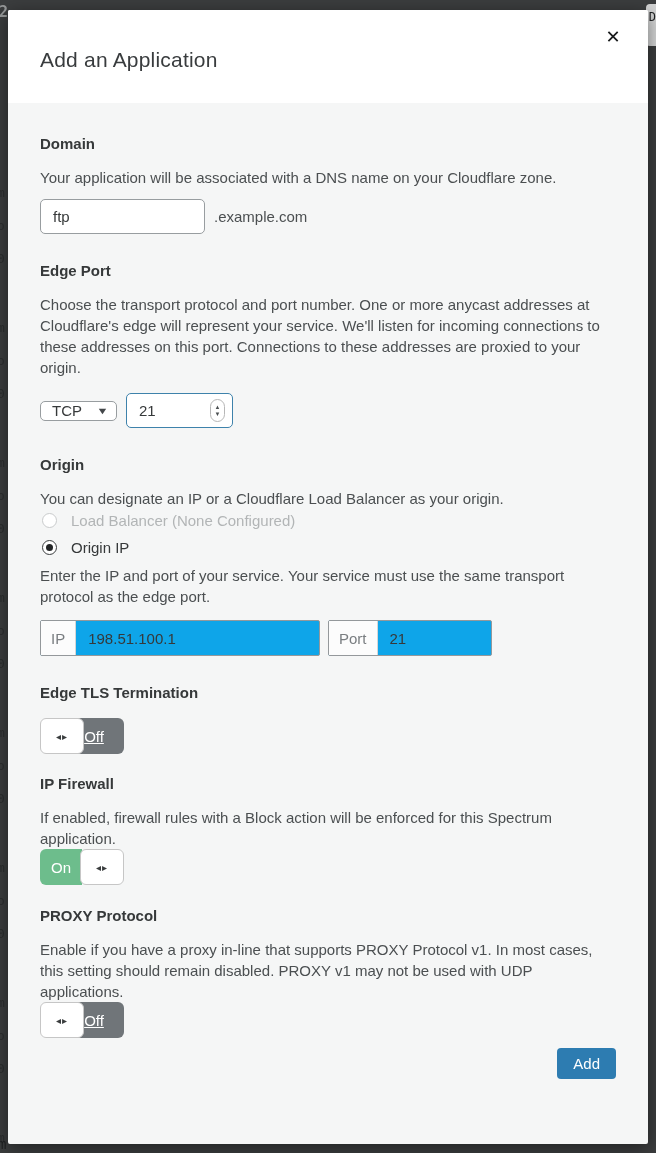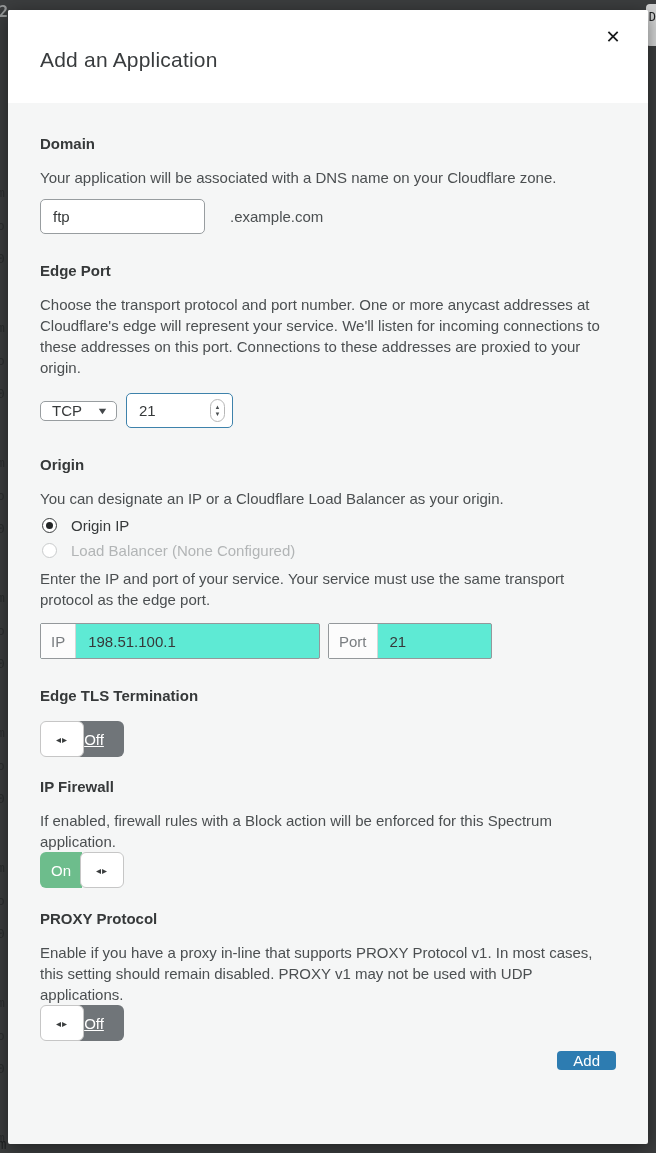--- a/index.html
+++ b/index.html
@@ -45,21 +45,21 @@
   .sec-h { font-size:15px; font-weight:bold; color:#36393a; line-height:20px; }
   .desc { font-size:15px; line-height:21px; color:#4b4f51; margin-top:13px; }
 
   
   .tinput {
     height:35px; background:#fff; border:1px solid #989da0; border-radius:5px;
     display:flex; align-items:center; padding:0 12px;
     font-size:15px; color:#36393a;
   }
   .row { display:flex; align-items:center; }
-  .mt11 { margin-top:11px;gap:16px; } .mt15 { margin-top:15px; }
+  .mt11 { margin-top:11px; } .mt15 { margin-top:15px; }
   .mt13 { margin-top:13px; } .mt19 { } .mt7 { margin-top:7px; }
 
   .domain-input { width:165px; }
   .suffix { margin-left:9px; font-size:15px; color:#4b4f51; }
 
   
   .select {
     width:77px; height:20px; background:#fff; border:1px solid #989da0; border-radius:5px;
     display:flex; align-items:center; justify-content:space-between; padding:0 9px 0 11px;
     font-size:15px; color:#36393a; cursor:pointer;
@@ -87,21 +87,21 @@
     display:flex; align-items:center; justify-content:center; background:#fff; flex:0 0 auto;
     cursor:pointer;
   }
   .radio-circle .dot { width:7px; height:7px; border-radius:50%; background:#232526; }
   .radio-label { margin-left:14px; font-size:15px; color:#36393a; }
   .radio-row.disabled .radio-circle { border-color:#c9cbcc; cursor:default; }
   .radio-row.disabled .radio-label { color:#b2b5b6; }
 
   
   .igroup {
-    display:flex; height:36px; background:#5eead4; border:1px solid #94989b; border-radius:2px;
+    display:flex; height:36px; background:#0ea5e9; border:1px solid #94989b; border-radius:2px;
     align-items:stretch;
   }
   .iprefix {
     display:flex; align-items:center; padding:0 10px; color:#797d80; font-size:15px;
     background:#fcfcfc; border-right:1px solid #d6d6d6;
   }
   .ival { display:flex; align-items:center; padding:0 12px; font-size:15px; color:#36393a; flex:1; }
   .ip-group { width:280px; }
   .port-group { width:164px; margin-left:8px; }
 
@@ -118,21 +118,21 @@
     font-size:10px; letter-spacing:1px; color:#3a3d3e; z-index:2;
   }
   .toggle.off .handle { left:0; }
   .toggle.off .seg { left:24px; right:0; background:#707579; border-radius:0 6px 6px 0;text-decoration:underline; }
   .toggle.on .handle { right:0; }
   .toggle.on .seg { left:0; right:42px; background:#6dbd8c; border-radius:6px 0 0 6px; }
 
   
   .footer { display:flex; justify-content:flex-end; margin-top:10px; }
   .add-btn {
-    height:19px; padding:0 16px; background:#2d7cb1; color:#fff; border:none; border-radius:4px;
+    height:31px; padding:0 16px; background:#2d7cb1; color:#fff; border:none; border-radius:4px;
     font-size:15px; font-family:inherit; display:flex; align-items:center; cursor:pointer;
   }
 </style>
 </head>
 <body>
 
 <span class="frag frag-topleft">2</span>
 <span class="frag frag-col" style="top:176px">m
 o
 0</span>
@@ -195,29 +195,29 @@
               <span>▲</span>
               <span>▼</span>
             </span>
         </div>
       </div>
     </div>
 
     <div class="sec">
       <div class="sec-h">Origin</div>
       <div class="desc">You can designate an IP or a Cloudflare Load Balancer as your origin.</div>
+      <div class="radio-row disabled">
+        <span class="radio-circle"></span>
+        <span class="radio-label">Load Balancer (None Configured)</span>
+      </div>
       <div class="radio-row selected" style="margin-top:5px">
         <span class="radio-circle">
             <span class="dot"></span>
           </span>
         <span class="radio-label">Origin IP</span>
-      </div>
-      <div class="radio-row disabled">
-        <span class="radio-circle"></span>
-        <span class="radio-label">Load Balancer (None Configured)</span>
       </div>
       <div class="desc mt7">Enter the IP and port of your service. Your service must use the same transport protocol as the edge port.</div>
       <div class="row mt13">
         <div class="igroup ip-group">
           <span class="iprefix">IP</span>
           <span class="ival">198.51.100.1</span>
         </div>
         <div class="igroup port-group">
           <span class="iprefix">Port</span>
           <span class="ival">21</span>

